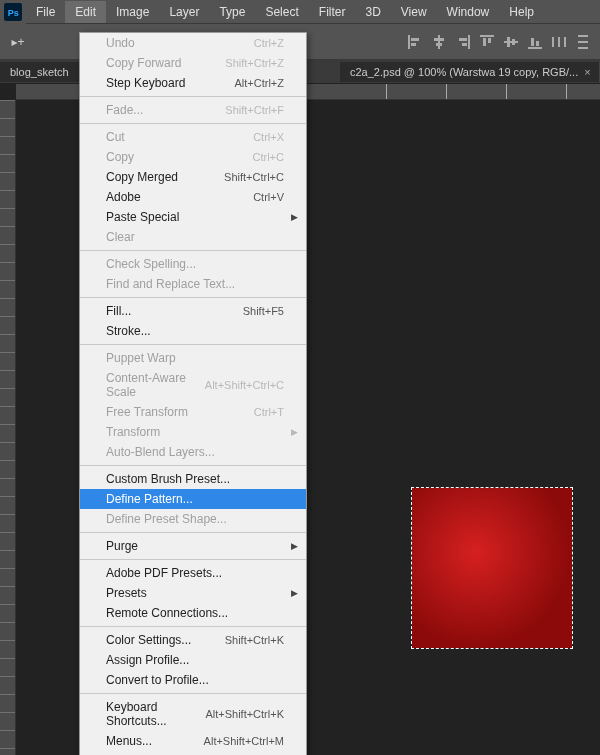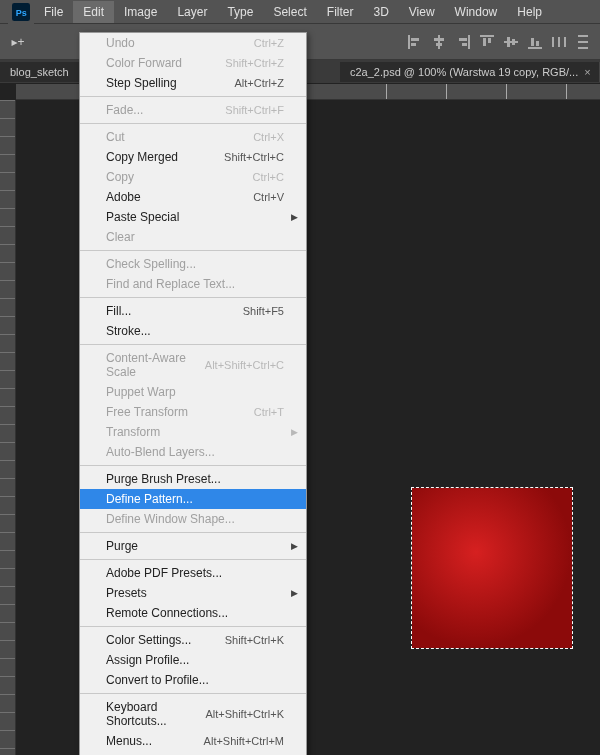--- a/index.html
+++ b/index.html
@@ -1,18 +1,18 @@
 <!DOCTYPE html>
 <html><head>
 <meta charset="utf-8">
 <style>
 * { margin: 0; padding: 0; box-sizing: border-box; font-family: "Segoe UI", Tahoma, sans-serif; }
 body { width: 600px; height: 755px; background: #222222; overflow: hidden; position: relative; }
 
-.menubar { height: 24px; background: #535353; display: flex; align-items: center; border-bottom: 1px solid #383838; padding-left: 8px; }
+.menubar { height: 24px; background: #535353; display: flex; align-items: center; border-bottom: 1px solid #383838; }
 .ps-logo { width: 26px; height: 24px; display: flex; align-items: center; justify-content: center; background: #535353; }
 .ps-logo svg { width: 18px; height: 18px; }
 .menu-item { color: #e0e0e0; font-size: 12px; padding: 4px 10px; cursor: default; }
 .menu-item.open { background: #6a6a6a; }
 
 .toolbar { height: 36px; background: #535353; display: flex; align-items: center; border-bottom: 1px solid #383838; padding: 0 6px; gap: 4px; }
 .tool-btn { width: 24px; height: 24px; display: flex; align-items: center; justify-content: center; color: #ccc; font-size: 12px; }
 .tool-group { display: flex; align-items: center; gap: 2px; margin-left: auto; }
 .align-btn { width: 22px; height: 22px; display: flex; align-items: center; justify-content: center; color: #aaa; }
 .align-btn svg { width: 14px; height: 14px; }
@@ -195,45 +195,45 @@
     <div class="selection"></div>
   </div>
 </div>
 
 <div class="dropdown" id="dropdown">
     <div class="mi disabled">
       <span>Undo</span>
       <span class="shortcut">Ctrl+Z</span>
     </div>
     <div class="mi disabled">
-      <span>Color Forward</span>
+      <span>Copy Forward</span>
       <span class="shortcut">Shift+Ctrl+Z</span>
     </div>
     <div class="mi">
-      <span>Step Spelling</span>
+      <span>Step Keyboard</span>
       <span class="shortcut">Alt+Ctrl+Z</span>
     </div>
     <div class="sep"></div>
     <div class="mi disabled">
       <span>Fade...</span>
       <span class="shortcut">Shift+Ctrl+F</span>
     </div>
     <div class="sep"></div>
     <div class="mi disabled">
       <span>Cut</span>
       <span class="shortcut">Ctrl+X</span>
     </div>
+    <div class="mi disabled">
+      <span>Copy</span>
+      <span class="shortcut">Ctrl+C</span>
+    </div>
     <div class="mi">
       <span>Copy Merged</span>
       <span class="shortcut">Shift+Ctrl+C</span>
     </div>
-    <div class="mi disabled">
-      <span>Copy</span>
-      <span class="shortcut">Ctrl+C</span>
-    </div>
     <div class="mi">
       <span>Adobe</span>
       <span class="shortcut">Ctrl+V</span>
     </div>
     <div class="mi">
       <span>Paste Special</span>
       <span class="arrow">▶</span>
     </div>
     <div class="mi disabled">
       <span>Clear</span>
@@ -248,46 +248,46 @@
     <div class="sep"></div>
     <div class="mi">
       <span>Fill...</span>
       <span class="shortcut">Shift+F5</span>
     </div>
     <div class="mi">
       <span>Stroke...</span>
     </div>
     <div class="sep"></div>
     <div class="mi disabled">
+      <span>Puppet Warp</span>
+    </div>
+    <div class="mi disabled">
       <span>Content-Aware Scale</span>
       <span class="shortcut">Alt+Shift+Ctrl+C</span>
     </div>
     <div class="mi disabled">
-      <span>Puppet Warp</span>
-    </div>
-    <div class="mi disabled">
       <span>Free Transform</span>
       <span class="shortcut">Ctrl+T</span>
     </div>
     <div class="mi disabled">
       <span>Transform</span>
       <span class="arrow">▶</span>
     </div>
     <div class="mi disabled">
       <span>Auto-Blend Layers...</span>
     </div>
     <div class="sep"></div>
     <div class="mi">
-      <span>Purge Brush Preset...</span>
+      <span>Custom Brush Preset...</span>
     </div>
     <div class="mi highlight">
       <span>Define Pattern...</span>
     </div>
     <div class="mi disabled">
-      <span>Define Window Shape...</span>
+      <span>Define Preset Shape...</span>
     </div>
     <div class="sep"></div>
     <div class="mi">
       <span>Purge</span>
       <span class="arrow">▶</span>
     </div>
     <div class="sep"></div>
     <div class="mi">
       <span>Adobe PDF Presets...</span>
     </div>

